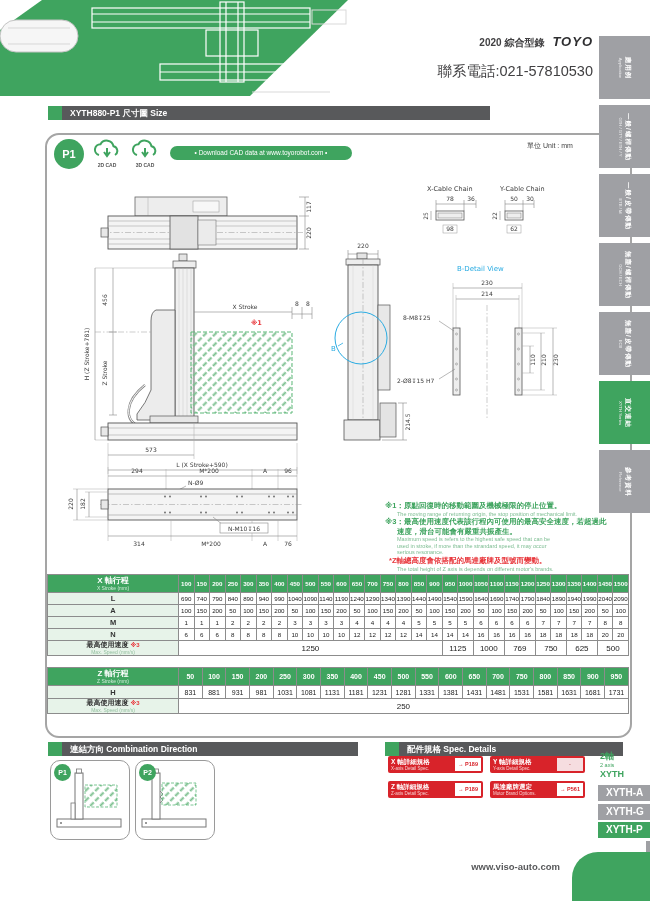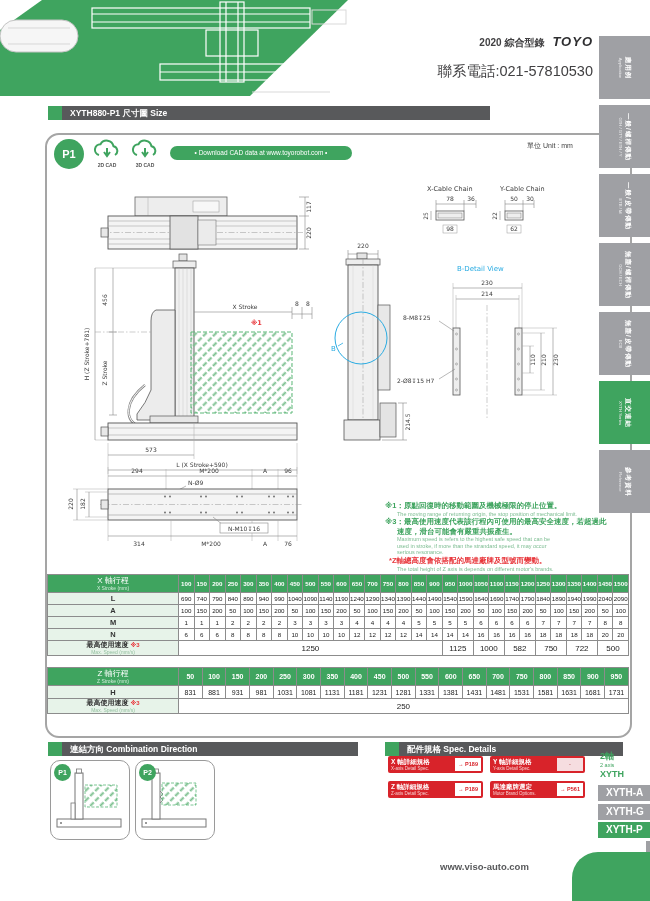--- a/index.html
+++ b/index.html
@@ -30,21 +30,21 @@
   .ncn{font-size:7.5px;font-weight:bold;color:#3fa45f;line-height:9.5px;}
   .nen{font-size:5.5px;color:#7dbd92;line-height:6.5px;padding-left:12px;}
   .nrd{font-size:7.5px;font-weight:bold;color:#e8383d;line-height:10px;padding-left:4px;}
   .ind{padding-left:12px;}
 
   
   .tbl-wrap{left:47px;}
   table.spec-table{border-collapse:collapse;table-layout:fixed;width:581px;}
   table.spec-table td{border:1px solid #8c8c8c;text-align:center;padding:0;overflow:hidden;white-space:nowrap;}
   td.tl{background:#3fa45f;}
-  .tl-cn{font-size:8px;font-weight:normal;color:#fff;line-height:9px;}
+  .tl-cn{font-size:8px;font-weight:bold;color:#fff;line-height:9px;}
   .tl-en{font-size:5px;color:#d2ecda;line-height:6px;}
   td.th{background:#3fa45f;color:#fff;font-weight:bold;height:17px;}
   #x-table td.th{font-size:6.2px;}
   #z-table td.th{font-size:7px;}
   td.rl{background:#e7f3e9;font-size:7.5px;font-weight:bold;color:#333;}
   td.dv{background:#fff;color:#222;}
   #x-table td.dv{font-size:6.2px;height:11px;}
   #z-table td.dv{font-size:7px;height:12px;}
   td.sl{background:#e7f3e9;}
   .sl-cn{font-size:7px;font-weight:bold;color:#333;line-height:8px;}
@@ -71,21 +71,21 @@
   .stab.active{background:#3fa45f;}
 
   
   .vtab{position:absolute;left:599px;width:51px;height:63px;background:#9fa0a4;}
   .vtab.active{background:#3fa45f;}
   .vtab-in{position:absolute;width:63px;height:51px;left:50%;top:50%;transform:translate(-50%,-50%) rotate(90deg);display:flex;flex-direction:column;justify-content:center;align-items:center;}
   .vtab-cn{font-size:6.5px;font-weight:bold;color:#fff;letter-spacing:1px;white-space:nowrap;}
   .vtab-en{font-size:4.2px;color:#e8e8ea;white-space:nowrap;}
 
   
-  #footer-url{left:440px;top:861px;width:120px;text-align:left;font-size:9.5px;font-weight:bold;color:#58595b;}
+  #footer-url{left:440px;top:861px;width:120px;text-align:right;font-size:9.5px;font-weight:bold;color:#58595b;}
   #corner-blob{left:572px;top:852px;width:78px;height:49px;background:#3fa45f;border-top-left-radius:26px;}
 
   
   .d{font-family:"DejaVu Sans",sans-serif;font-size:6px;fill:#3c3c3c;}
   .d7{font-family:"DejaVu Sans",sans-serif;font-size:6.5px;fill:#3c3c3c;}
   .cy{font-family:"DejaVu Sans",sans-serif;font-size:7px;fill:#29abe2;}
   .rd{font-family:"DejaVu Sans",sans-serif;font-size:6.5px;font-weight:bold;fill:#e8383d;}
 </style>
 </head>
 <body>
@@ -588,23 +588,23 @@
             <td class="dv">20</td>
           </tr>
           <tr>
             <td class="sl">
               <div class="sl-cn"><span>最高使用速度 </span><span class="sl-mk">※3</span></div>
               <div class="sl-en">Max. Speed (mm/s)</div>
             </td>
             <td class="sv" colspan="17">1250</td>
             <td class="sv" colspan="2">1125</td>
             <td class="sv" colspan="2">1000</td>
-            <td class="sv" colspan="2">582</td>
+            <td class="sv" colspan="2">769</td>
             <td class="sv" colspan="2">750</td>
-            <td class="sv" colspan="2">722</td>
+            <td class="sv" colspan="2">625</td>
             <td class="sv" colspan="2">500</td>
           </tr>
         </tbody>
       </table>
     </div>
   <div class="abs tbl-wrap" id="z-table" style="top:667px">
       <table class="spec-table">
         <colgroup>
           <col style="width: 131px;">
           <col style="width: 23.6842px;">

